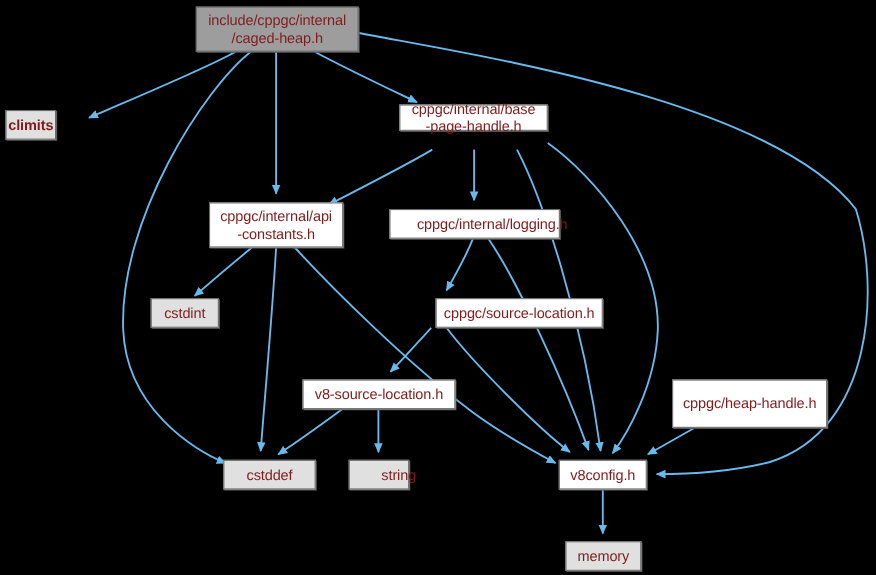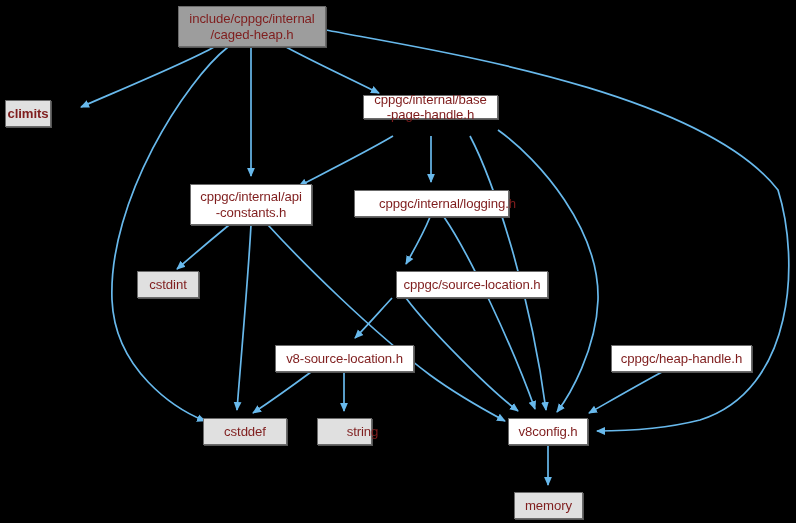--- a/index.html
+++ b/index.html
@@ -88,19 +88,19 @@
 /caged-heap.h</span></div>
       <div class="graph-node node-system" style="left: 5px; top: 100px; width: 46px; height: 27px; font-weight: bold;"><span>climits</span></div>
       <div class="graph-node node-file" style="left: 363px; top: 95px; width: 135px; height: 24px;"><span>cppgc/internal/base
 -page-handle.h</span></div>
       <div class="graph-node node-file" style="left: 190px; top: 184px; width: 122px; height: 41px;"><span>cppgc/internal/api
 -constants.h</span></div>
       <div class="graph-node node-file" style="left: 354px; top: 190px; width: 155px; height: 27px; padding-left: 32px;"><span>cppgc/internal/logging.h</span></div>
       <div class="graph-node node-system" style="left: 137px; top: 271px; width: 62px; height: 27px;"><span>cstdint</span></div>
       <div class="graph-node node-file" style="left: 348px; top: 271px; width: 152px; height: 27px; margin-left: 48px;"><span>cppgc/source-location.h</span></div>
       <div class="graph-node node-file" style="left: 275px; top: 345px; width: 139px; height: 27px;"><span>v8-source-location.h</span></div>
-      <div class="graph-node node-file" style="left: 611px; top: 345px; width: 141px; height: 27px;"><span>cppgc/heap-handle.h</span></div>
+      <div class="graph-node node-file" style="left: 611px; top: 345px; width: 141px; height: 44px;"><span>cppgc/heap-handle.h</span></div>
       <div class="graph-node node-system" style="left: 203px; top: 418px; width: 84px; height: 27px;"><span>cstddef</span></div>
       <div class="graph-node node-system" style="left: 317px; top: 418px; width: 55px; height: 27px; padding-left: 36px;"><span>string</span></div>
       <div class="graph-node node-file" style="left: 508px; top: 418px; width: 80px; height: 27px;"><span>v8config.h</span></div>
       <div class="graph-node node-system" style="left: 514px; top: 492px; width: 69px; height: 27px;"><span>memory</span></div>
     </div>
 </div>
 
 </body></html>

